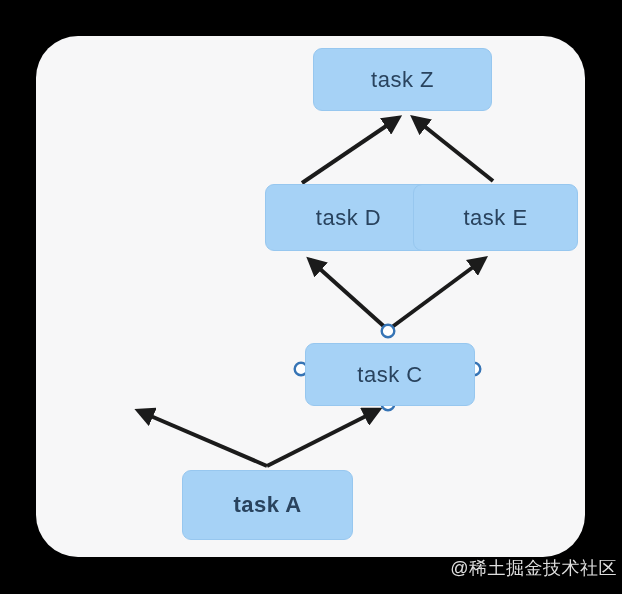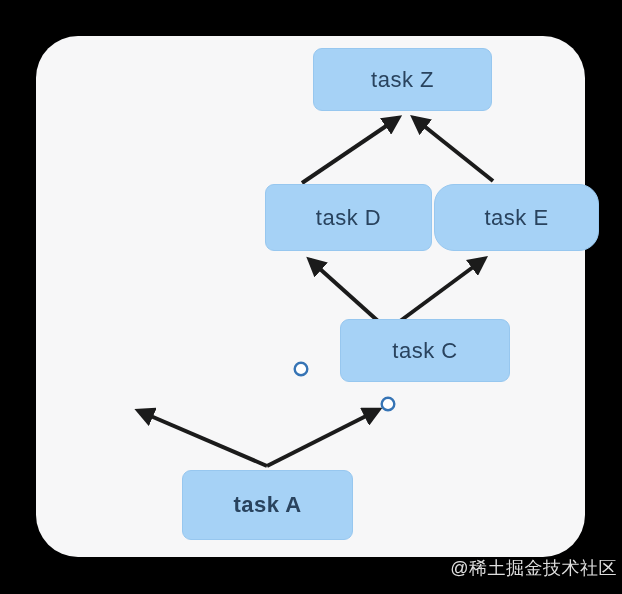--- a/index.html
+++ b/index.html
@@ -47,23 +47,23 @@
     cursor: grab;
   }
   .node-label {
     font-size: 22px;
     color: #29435e;
     letter-spacing: 0.5px;
     user-select: none;
   }
   .n-z { left: 277px; top: 12px;  width: 179px; height: 63px; }
   .n-d { left: 182px; top: 148px; width: 167px; height: 67px; margin-left: 47px; }
-  .n-e { left: 398px; top: 148px; width: 165px; height: 67px; border-radius: 20px; }
+  .n-e { left: 377px; top: 148px; width: 165px; height: 67px; }
   .n-b { left: 12px;  top: 299px; width: 167px; height: 69px; }
-  .n-c { left: 269px; top: 283px; width: 170px; height: 63px; margin-left: 35px; }
+  .n-c { left: 269px; top: 307px; width: 170px; height: 63px; }
   .n-a { left: 146px; top: 434px; width: 171px; height: 70px; font-weight: bold; }
   .watermark {
     position: absolute;
     right: 5px;
     top: 556px;
     font-size: 18px;
     color: #dedede;
     letter-spacing: 0.5px;
   }
 </style>

